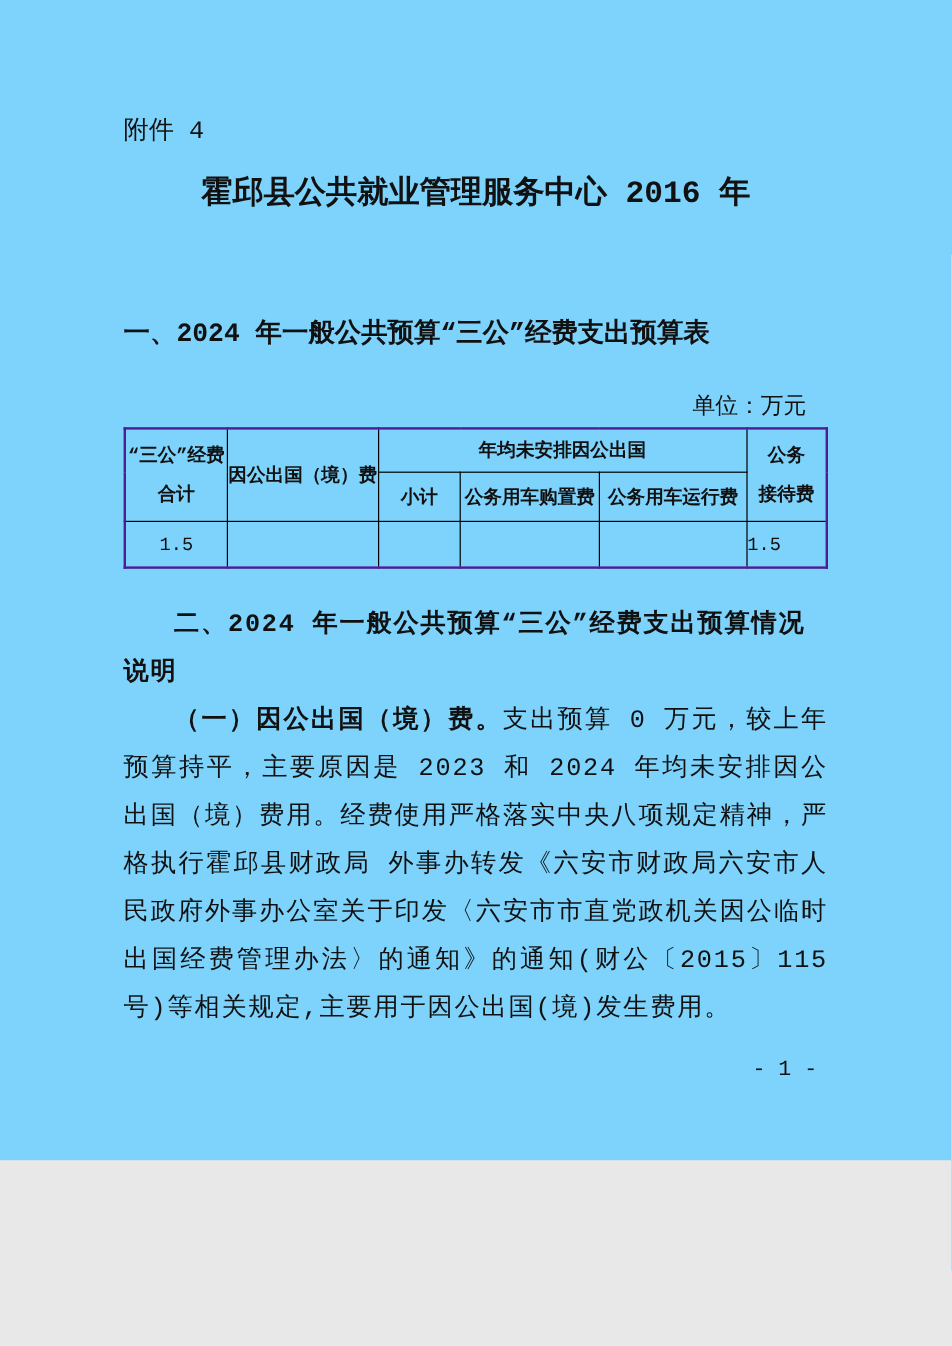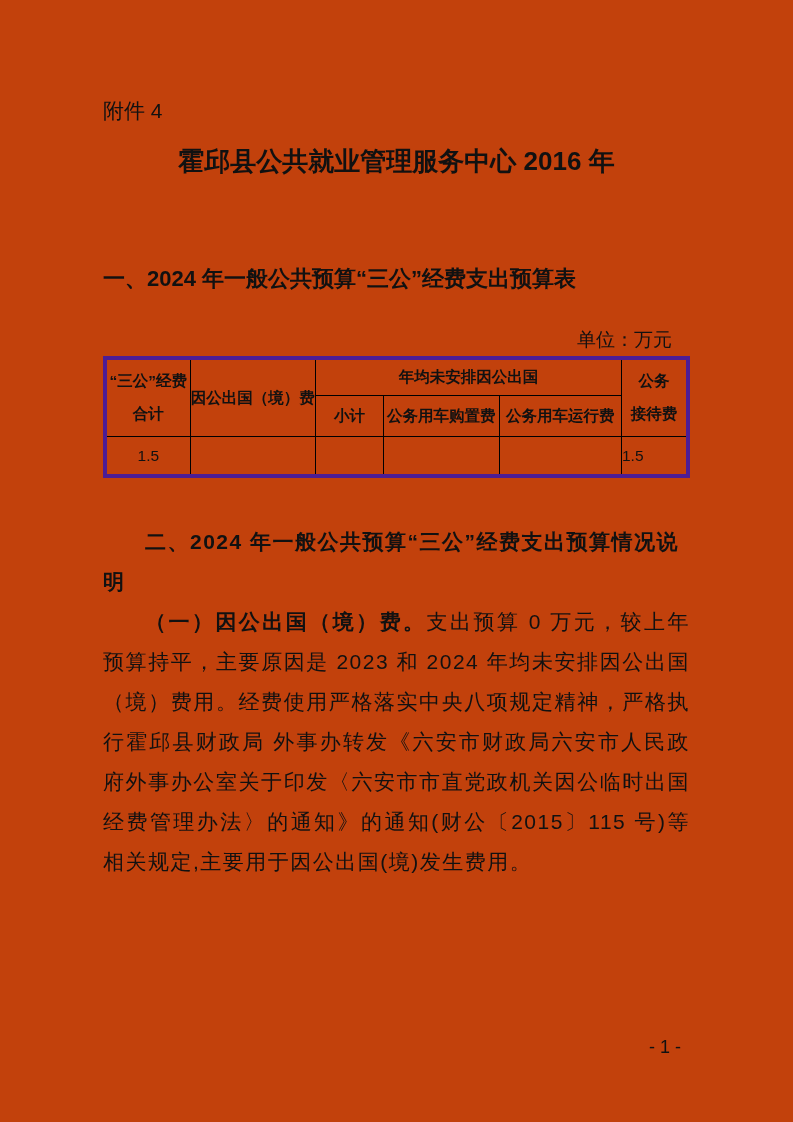--- a/index.html
+++ b/index.html
@@ -3,26 +3,26 @@
 <meta charset="utf-8">
 <style>
   html, body {
     margin: 0;
     padding: 0;
     background: #e8e8e8;
   }
   .page {
     position: relative;
     width: 793px;
-    height: 1122px;
+    height: 967px;
     margin: 0 auto;
-    background: #c2410c;
+    background: #7dd3fc;
     box-sizing: border-box;
     padding-top: 98px;
-    font-family: Liberation Sans, sans-serif;
+    font-family: Liberation Mono, monospace;
     color: #111111;
     overflow: hidden;
   }
   .content {
     margin: 0 103px;
   }
   .attachment {
     font-size: 21px;
     line-height: 26px;
   }
@@ -45,21 +45,21 @@
     text-align: right;
     padding-right: 18px;
     font-size: 19px;
     line-height: 23px;
   }
   table.budget {
     margin-top: 5px;
     width: 100%;
     border-collapse: collapse;
     table-layout: fixed;
-    border: 4px solid #4c1d95;
+    border: 2px solid #4c1d95;
   }
   table.budget th, table.budget td {
     border: 1px solid #000000;
     padding: 0;
     vertical-align: middle;
     font-size: 15.5px;
     overflow: hidden;
   }
   table.budget th { font-weight: 700; text-align: center; }
   .th-stack {
@@ -72,21 +72,21 @@
   .th-group { height: 35px; }
   .th-sub { height: 40px; margin-left: 28px; }
   td.val {
     height: 37px;
     font-size: 17px;
     font-weight: 400;
   }
   td.val-center { text-align: center; }
   td.val-left { text-align: left; padding-left: 4px; }
   .section2 {
-    margin-top: 44px;
+    margin-top: 28px;
     font-size: 21px;
     line-height: 40px;
     letter-spacing: 1.5px;
   }
   .section2-heading {
     font-weight: 700;
     text-indent: 2em;
   }
   .para {
     text-indent: 2em;

